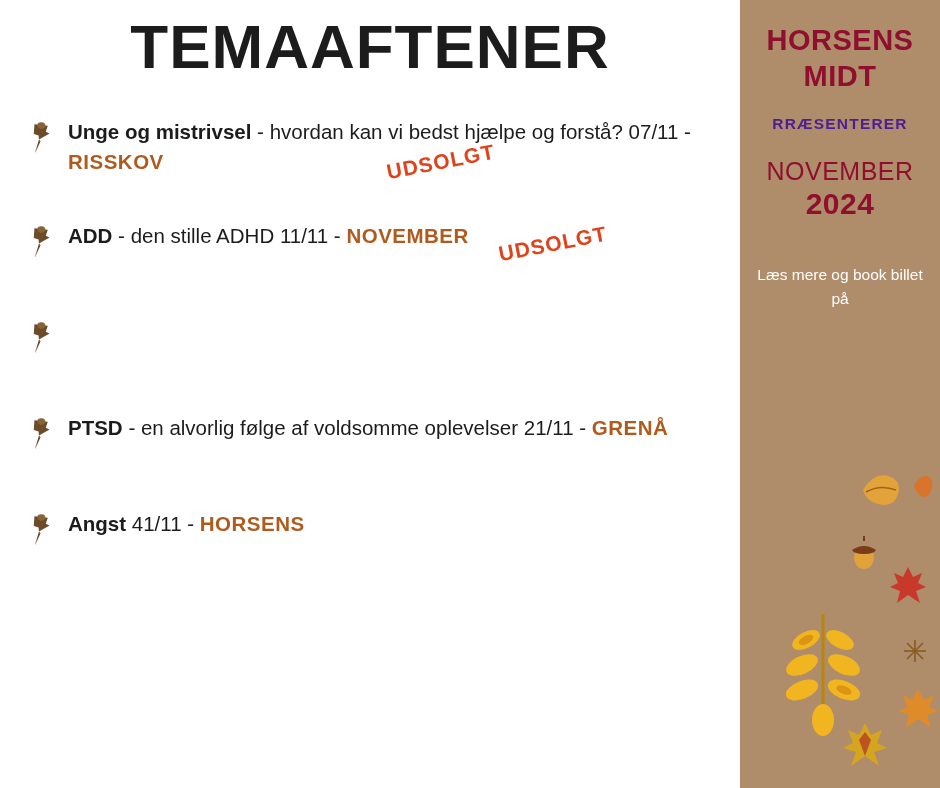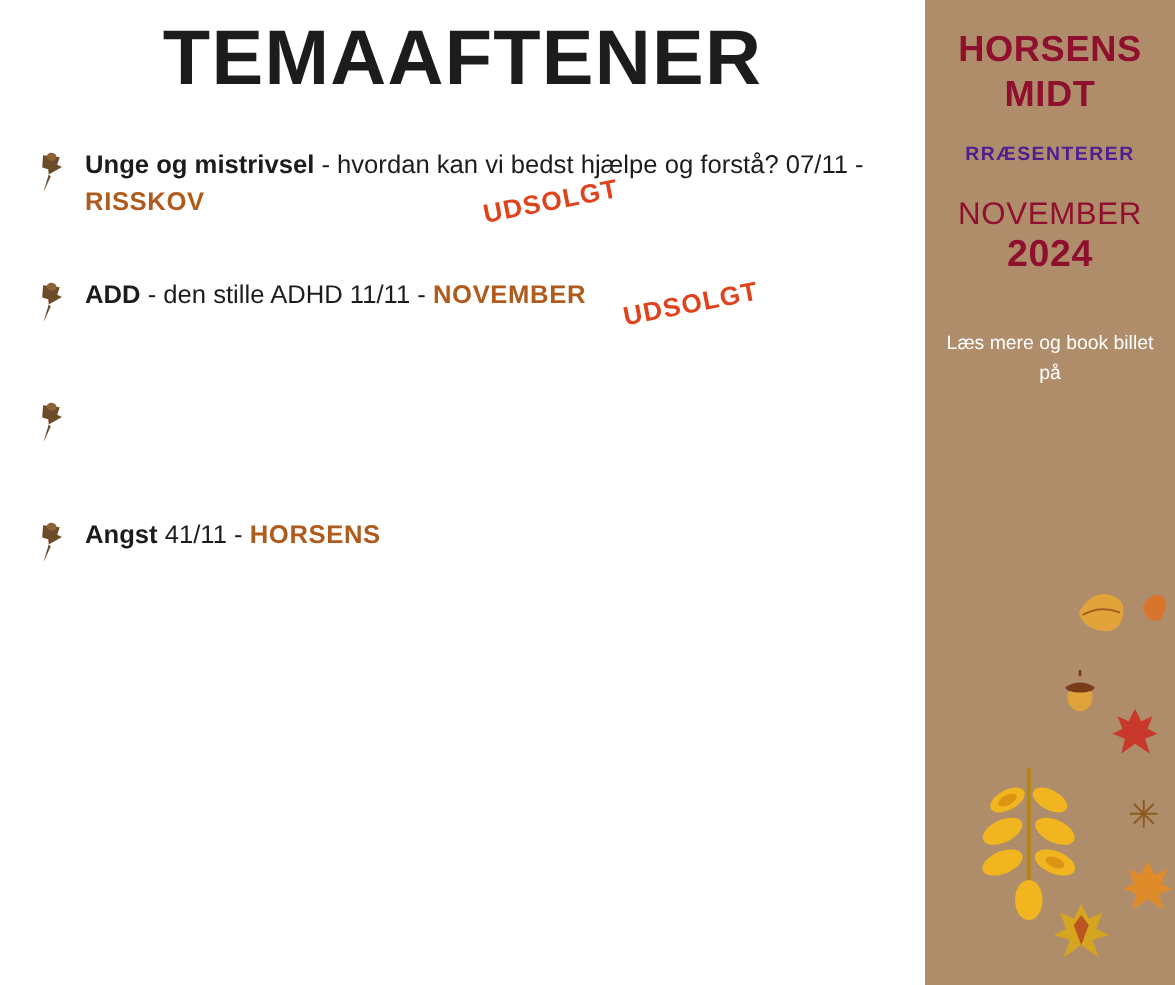--- a/index.html
+++ b/index.html
@@ -194,20 +194,34 @@
           <svg width="34" height="34" viewBox="0 0 34 34">
             <g transform="rotate(-20 17 17)">
               <path d="M13 3 L25 9 L21 14 L24 17 L12 19 L13 15 L9 12 Z" fill="#6b4b2a"></path>
               <path d="M12 19 L3 31 L13 21 Z" fill="#6b4b2a"></path>
               <ellipse cx="19" cy="6.5" rx="4" ry="3.2" fill="#8a6336" transform="rotate(25 19 6.5)"></ellipse>
             </g>
           </svg>
         </span>
       </div>
 
+      <div class="event">
+        <span class="pin">
+          <svg width="34" height="34" viewBox="0 0 34 34">
+            <g transform="rotate(-20 17 17)">
+              <path d="M13 3 L25 9 L21 14 L24 17 L12 19 L13 15 L9 12 Z" fill="#6b4b2a"></path>
+              <path d="M12 19 L3 31 L13 21 Z" fill="#6b4b2a"></path>
+              <ellipse cx="19" cy="6.5" rx="4" ry="3.2" fill="#8a6336" transform="rotate(25 19 6.5)"></ellipse>
+            </g>
+          </svg>
+        </span>
+        <div class="event-text">
+          <span class="ev-title">PTSD</span><span class="ev-rest"> - en alvorlig følge af voldsomme oplevelser 21/11 - </span><span class="city">GRENÅ</span>
+        </div>
+      </div>
 
       <div class="event">
         <span class="pin">
           <svg width="34" height="34" viewBox="0 0 34 34">
             <g transform="rotate(-20 17 17)">
               <path d="M13 3 L25 9 L21 14 L24 17 L12 19 L13 15 L9 12 Z" fill="#6b4b2a"></path>
               <path d="M12 19 L3 31 L13 21 Z" fill="#6b4b2a"></path>
               <ellipse cx="19" cy="6.5" rx="4" ry="3.2" fill="#8a6336" transform="rotate(25 19 6.5)"></ellipse>
             </g>
           </svg>

